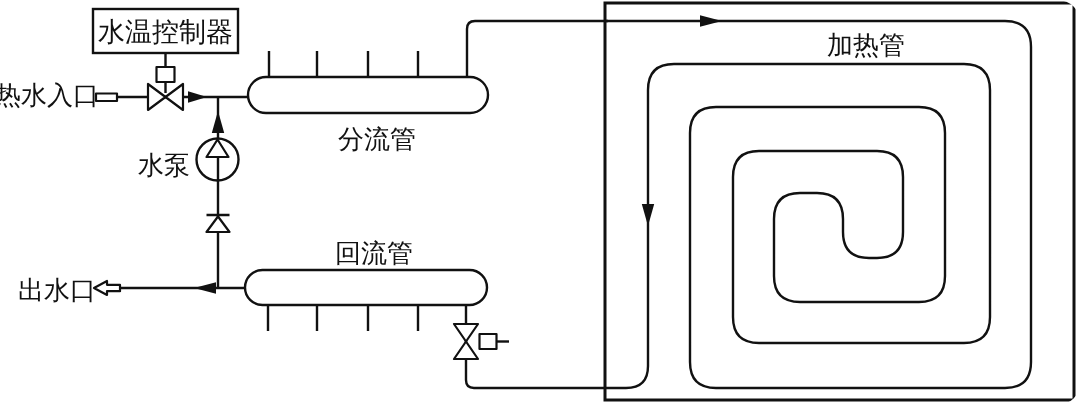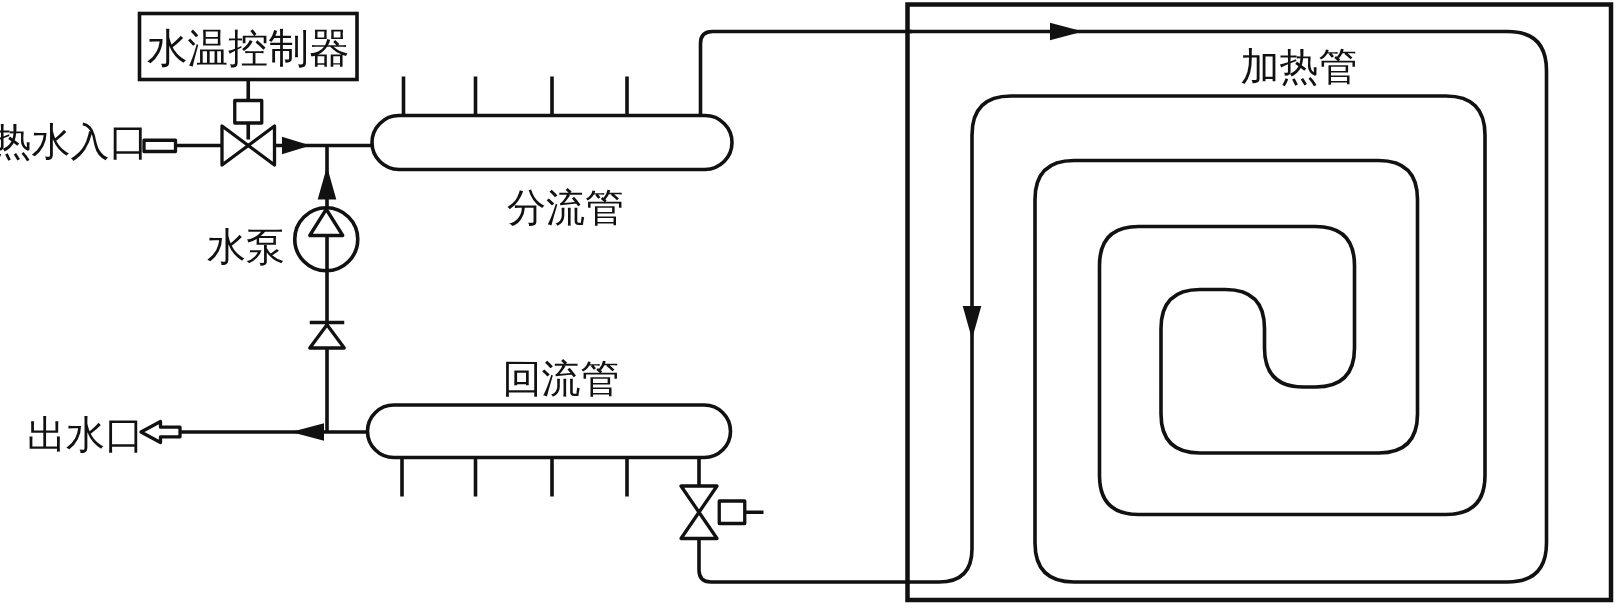--- a/index.html
+++ b/index.html
@@ -1,16 +1,16 @@
 <!DOCTYPE html>
 <html><head>
 <meta charset="utf-8">
 <style>
   html,body{margin:0;padding:0;background:#ffffff;}
-  .stage{width:1080px;height:405px;background:#ffffff;overflow:hidden;}
+  .stage{width:1080px;height:405px;background:#ffffff;overflow:hidden;border-radius:22px;}
   svg{display:block;}
   text{font-family:"Liberation Serif","DejaVu Serif",serif;fill:#111111;}
   .lbl{font-size:26px;}
   .lbl-box{font-size:27px;}
   .pipe{stroke:#111111;stroke-width:2.4;fill:none;}
   .wallrect{stroke:#111111;stroke-width:3;fill:none;}
   .boxrect{stroke:#111111;stroke-width:2.4;fill:#ffffff;}
   .sym{stroke:#111111;stroke-width:2.2;fill:#ffffff;stroke-linejoin:round;}
   .solidarrow{fill:#111111;stroke:none;}
   .tick{stroke:#111111;stroke-width:2.4;}

